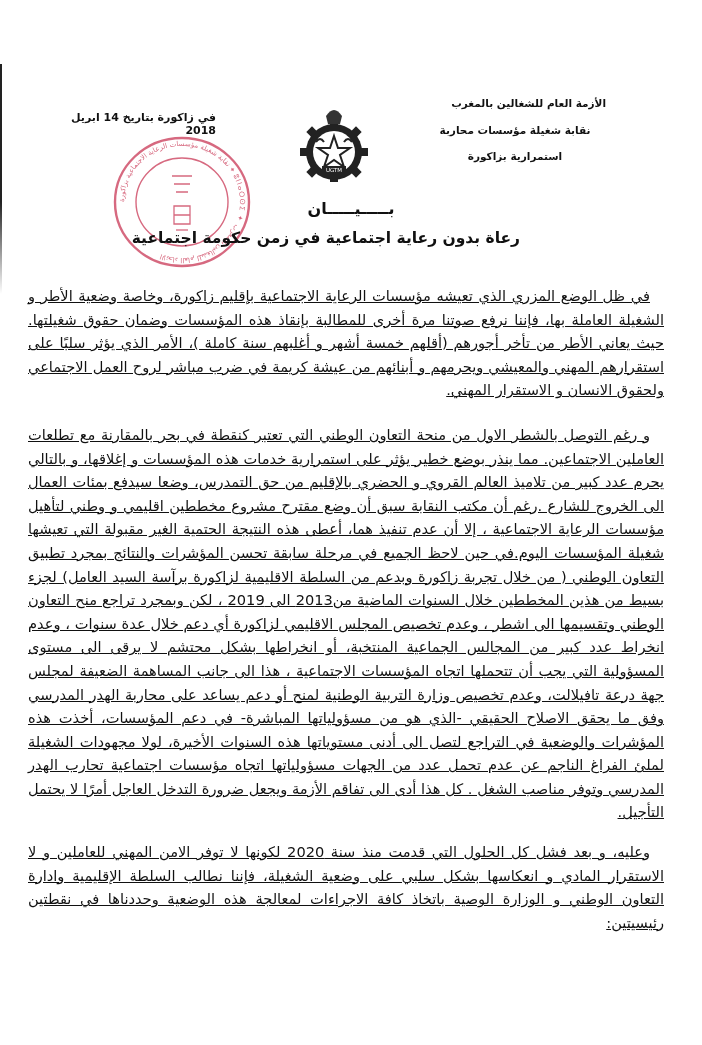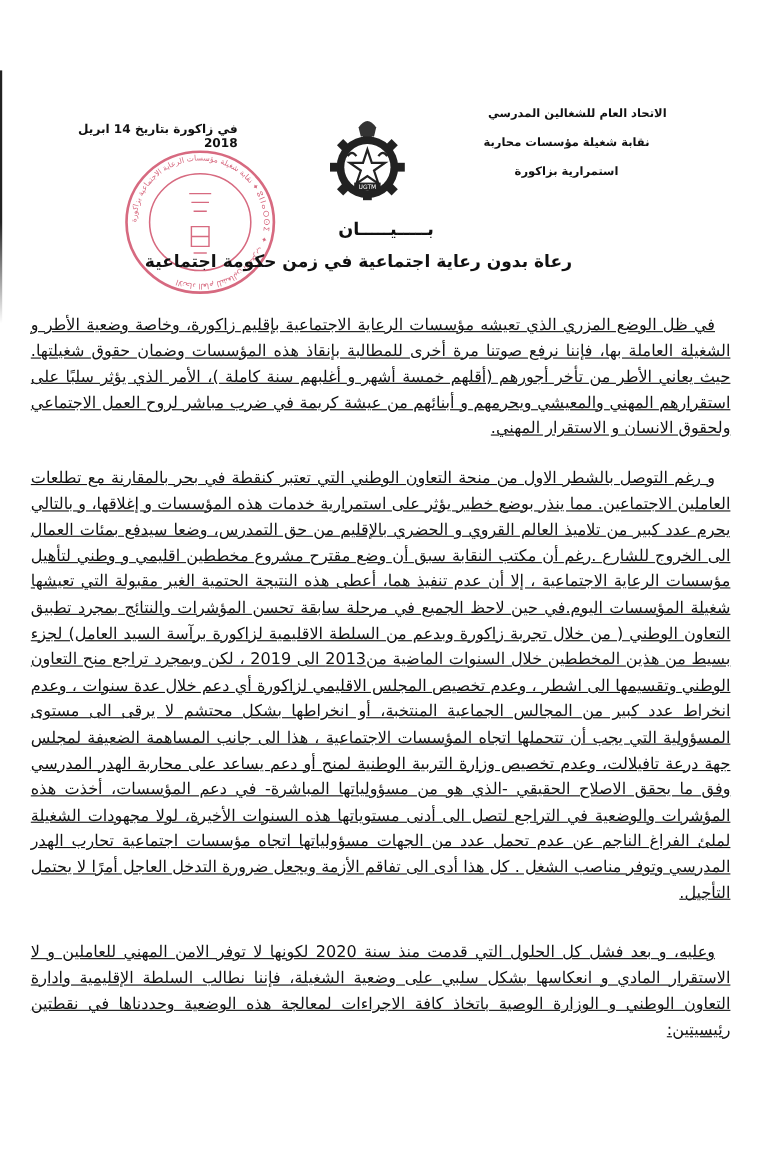--- a/index.html
+++ b/index.html
@@ -32,29 +32,29 @@
       position: absolute; left: 200px; width: 320px; top: 229px; text-align: center;
       direction: rtl; font-size: 15.5px; font-weight: bold; white-space: nowrap;
     }
     .body-text {
       position: absolute; left: 28px; width: 636px; top: 284px;
       direction: rtl; text-align: justify; font-size: 14.6px; line-height: 23.6px;
       font-family: "DejaVu Sans", sans-serif;
       text-decoration: underline;
     }
     .body-text p { margin: 0 0 21px 0; text-indent: 14px; text-align-last: right; }
-    .body-text p:nth-child(2) { margin-bottom: 30px; }
+    .body-text p:nth-child(2) { margin-bottom: 16px; }
   </style>
 </head>
 <body>
 
 <div class="left-edge"></div>
 
 <div class="header-right">
-  <div>الاتحاد العام للشغالين المدرسي</div>
+  <div>الأزمة العام للشغالين بالمغرب</div>
   <div>نقابة شغيلة مؤسسات محاربة</div>
   <div>استمرارية بزاكورة</div>
 </div>
 
 <div class="date">في زاكورة بتاريخ 14 ابريل 2018</div>
 
 <svg class="logo" viewBox="0 0 96 78">
   <g fill="#222">
     <circle cx="48" cy="46" r="28"></circle>
     <rect x="44" y="14" width="8" height="8"></rect>

